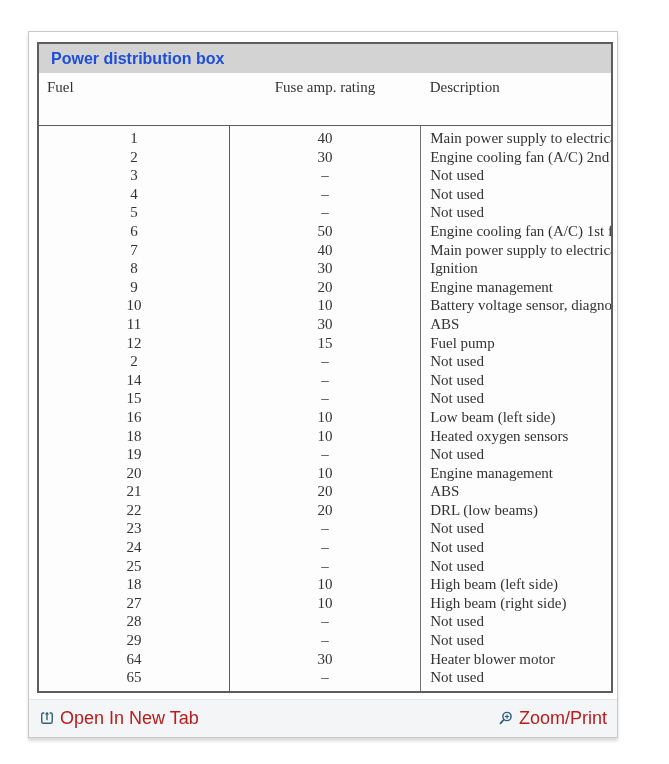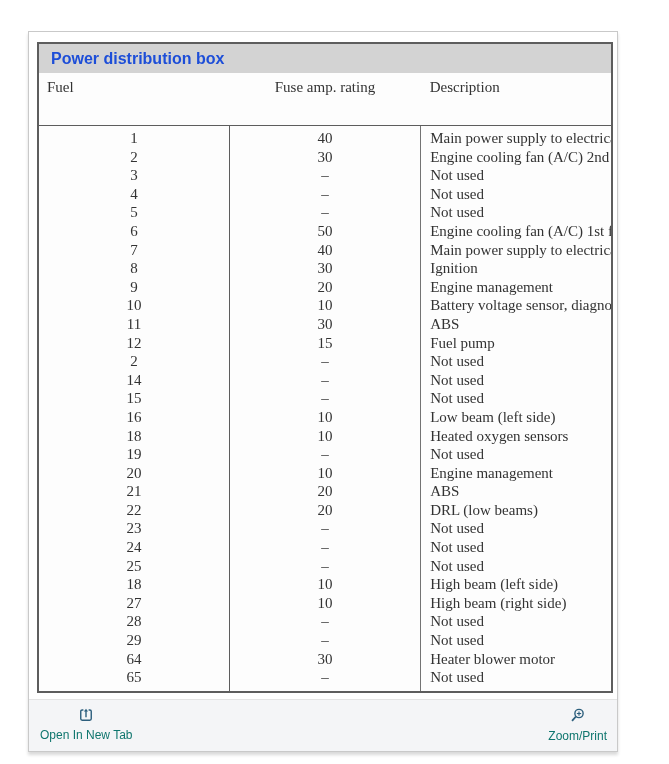--- a/index.html
+++ b/index.html
@@ -76,28 +76,27 @@
   tbody tr:last-child td  { padding-bottom: 4px; }
   .widget-footer {
     background: #f4f5f7;
     border-top: 1px solid #e4e4e4;
     display: flex;
     justify-content: space-between;
     align-items: center;
     padding: 8px 10px 8px 11px;
   }
   .footer-link {
-    color: #0f766e;
-    font-size: 12px;
+    color: #b91c1c;
+    font-size: 18px;
     text-decoration: none;
     display: inline-flex;
     align-items: center;
     gap: 6px;
     cursor: pointer;
-    flex-direction: column;
   }
   .footer-link svg { display: block; }
 </style>
 </head>
 <body>
 
 <div class="widget">
   <div class="scan-area">
     <table class="fusebox">
       <thead>

